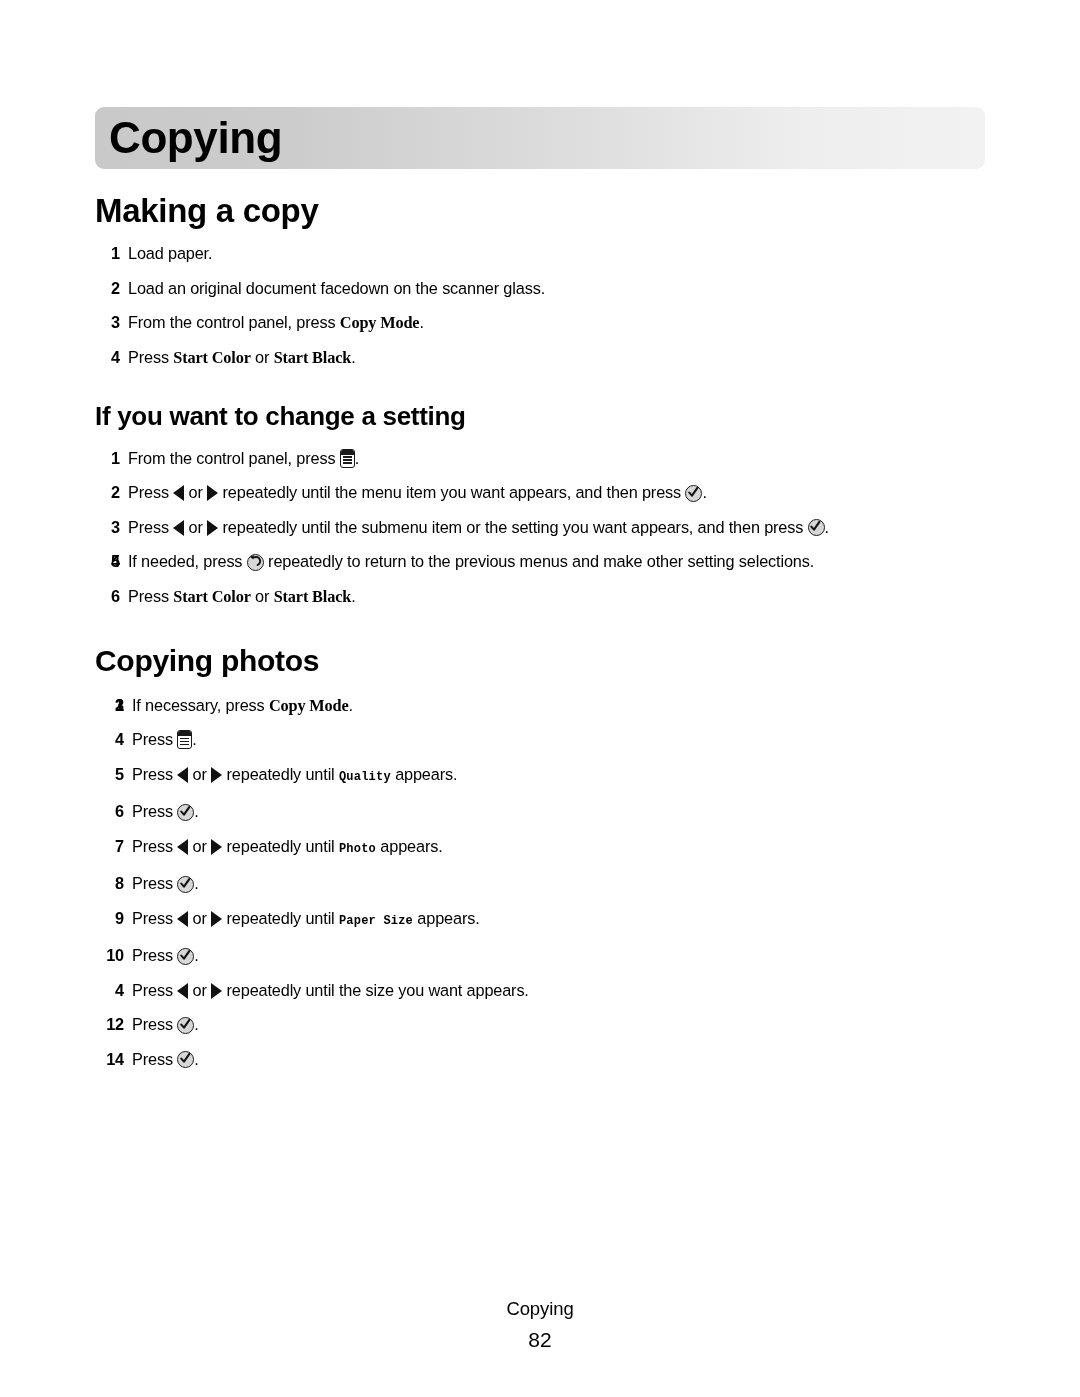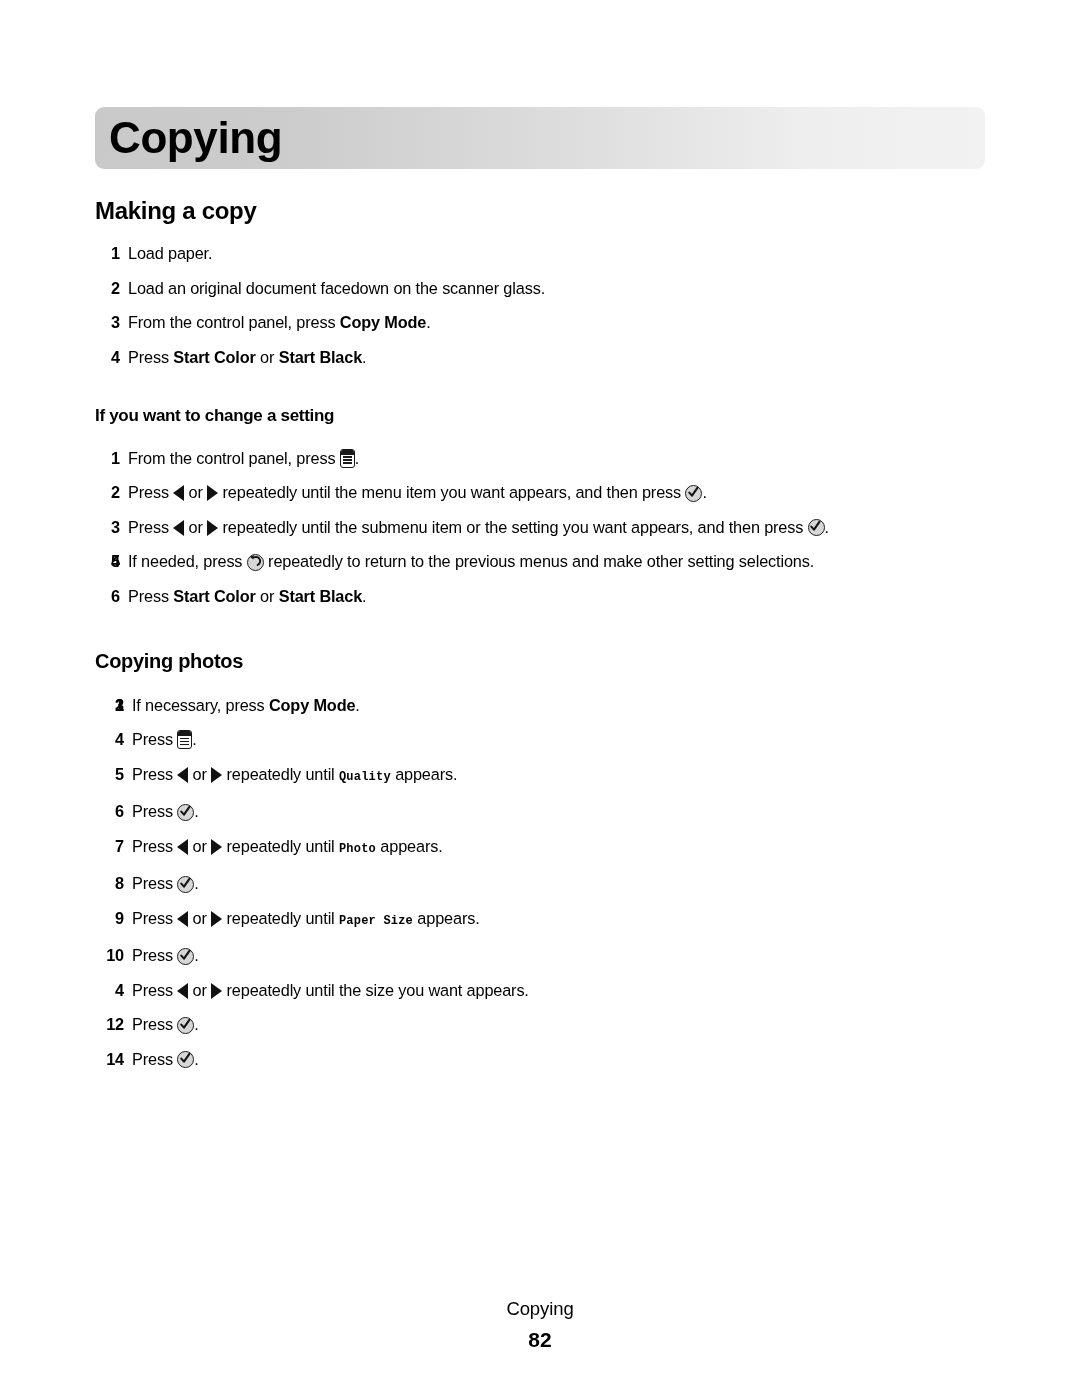--- a/index.html
+++ b/index.html
@@ -48,32 +48,32 @@
 
   
   .content {
     position: absolute;
     left: 95px;
     top: 185px;
     width: 900px;
   }
 
   h2.section-h {
-    font-size: 24px;
+    font-size: 33px;
     font-weight: bold;
     letter-spacing: -0.3px;
     margin: 0 0 14px 0;
     line-height: 36px;
   }
   h2.section-h.sub {
-    font-size: 17px;
+    font-size: 26px;
     margin-top: 30px;
   }
   h2.section-h.big {
-    font-size: 20px;
+    font-size: 30px;
     margin-top: 36px;
     margin-bottom: 16px;
   }
 
   ol.steps {
     list-style: none;
     margin: 0;
     padding: 0;
   }
   ol.steps > li {
@@ -93,21 +93,21 @@
     font-weight: bold;
     font-size: 16.3px;
   }
   ol.steps.wide > li {
     padding-left: 37px;
   }
   ol.steps.wide > li .num {
     width: 29px;
   }
 
-  b, strong { font-weight: bold; }
+  b, strong { font-weight: bold; font-family: Liberation Serif, serif; }
 
   .mono {
     font-family: "Liberation Mono", "DejaVu Sans Mono", monospace;
     font-weight: bold;
     font-size: 12px;
     letter-spacing: 0.2px;
   }
 
   
   .icn {
@@ -177,21 +177,21 @@
     width: 1080px;
     text-align: center;
   }
   .footer .f-name {
     font-size: 18.5px;
     line-height: 26px;
     letter-spacing: -0.1px;
   }
   .footer .f-page {
     font-size: 21px;
-    font-weight: bold;
+    font-weight: normal;
     line-height: 30px;
     margin-top: 3px;
   }
 </style>
 </head>
 <body>
 
 <div class="page">
 
   <div class="chapter-banner">

